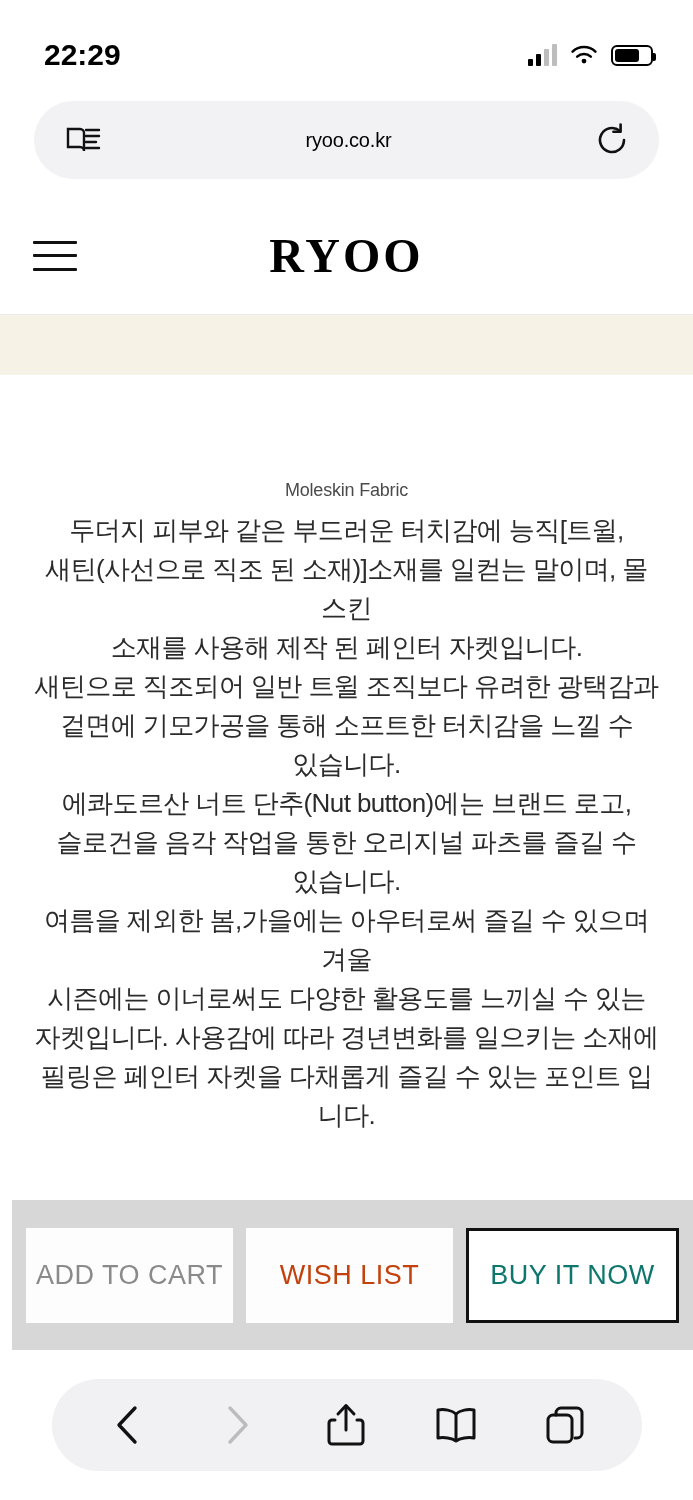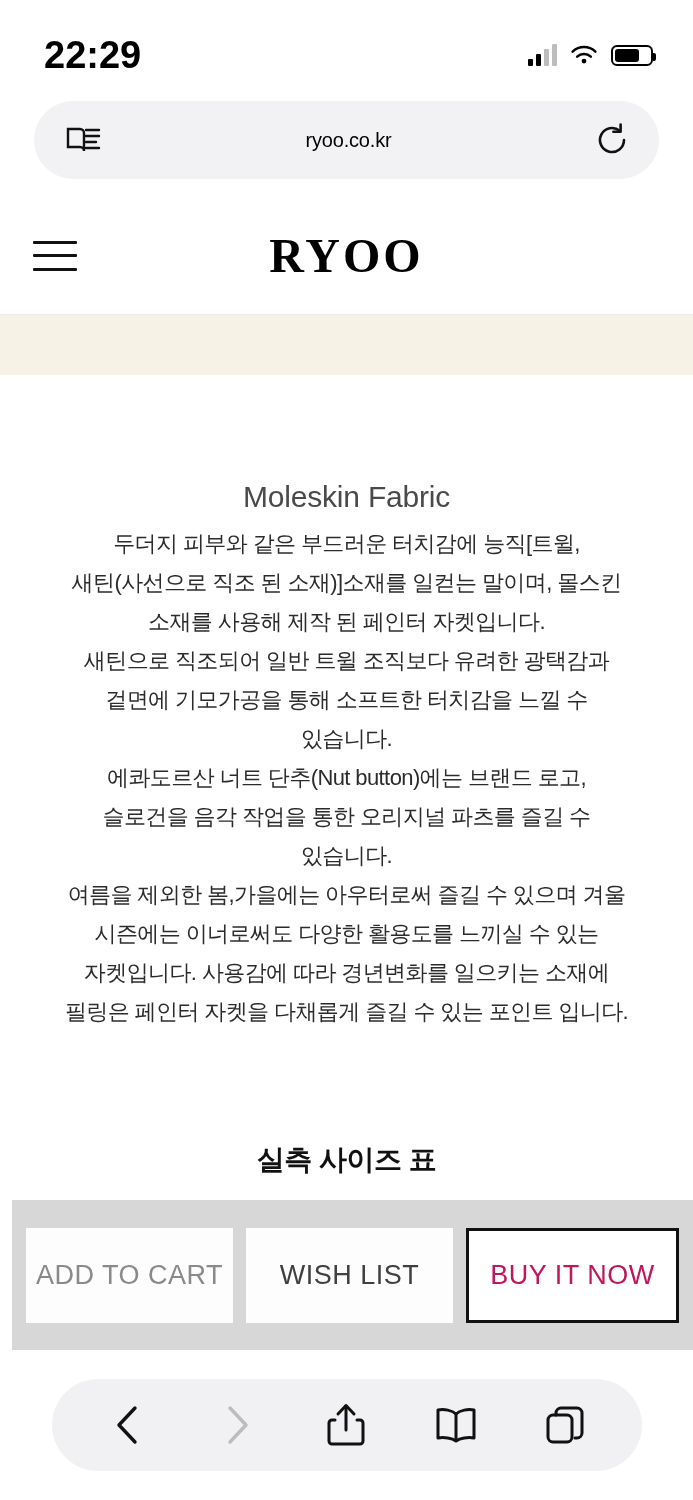--- a/index.html
+++ b/index.html
@@ -18,21 +18,21 @@
   }
 
   
   .status-bar {
     position: absolute; top: 0; left: 0; right: 0;
     height: 88px;
     display: flex; align-items: center; justify-content: space-between;
     padding: 22px 40px 0 44px;
   }
   .status-time {
-    font-size: 38px; font-weight: bold; color: #000;
+    font-size: 30px; font-weight: bold; color: #000;
     letter-spacing: 0px;
   }
   .status-right { display: flex; align-items: center; gap: 12px; }
   .signal { display: flex; align-items: flex-end; gap: 3px; height: 22px; }
   .signal i { display: block; width: 5px; background: #000; border-radius: 1px; }
   .signal i:nth-child(1) { height: 7px; }
   .signal i:nth-child(2) { height: 12px; }
   .signal i:nth-child(3) { height: 17px; background: #bdbdbd; }
   .signal i:nth-child(4) { height: 22px; background: #bdbdbd; }
   .wifi-icon svg { display: block; }
@@ -97,25 +97,25 @@
   
   .content {
     position: absolute; top: 375px; left: 0; right: 0; bottom: 0;
     background: #fff;
   }
   .desc-block {
     padding: 105px 34px 0 34px;
     text-align: center;
   }
   .desc-title {
-    font-size: 30px; color: #4a4a4a; margin-bottom: 10px;
+    font-size: 18px; color: #4a4a4a; margin-bottom: 10px;
     letter-spacing: -0.2px;
   }
   .desc-body {
-    font-size: 22px; line-height: 39px; color: #2b2b2b;
+    font-size: 26px; line-height: 39px; color: #2b2b2b;
     letter-spacing: -0.6px;
     white-space: pre-line;
   }
   .size-title {
     margin-top: 110px;
     text-align: center;
     font-size: 28px; font-weight: bold; color: #111;
     letter-spacing: -0.5px;
   }
 
@@ -152,23 +152,23 @@
   }
   .buy-btn {
     height: 95px; flex: 1;
     background: #fdfdfd;
     display: flex; align-items: center; justify-content: center;
     font-size: 27px; letter-spacing: 0.5px;
     color: #8f8f8f;
     border: none;
   }
   .buy-btn.cart { color: #8a8a8a; }
-  .buy-btn.wish { color: #404040; }
+  .buy-btn.wish { color: #c2410c; }
   .buy-btn.now {
-    color: #be185d;
+    color: #0f766e;
     border: 3px solid #111;
     background: #fff;
   }
 
   
   .toolbar-wrap {
     position: absolute; left: 0; right: 0; bottom: 0;
     height: 150px;
     background: #ffffff;
     display: flex; align-items: center; justify-content: center;

